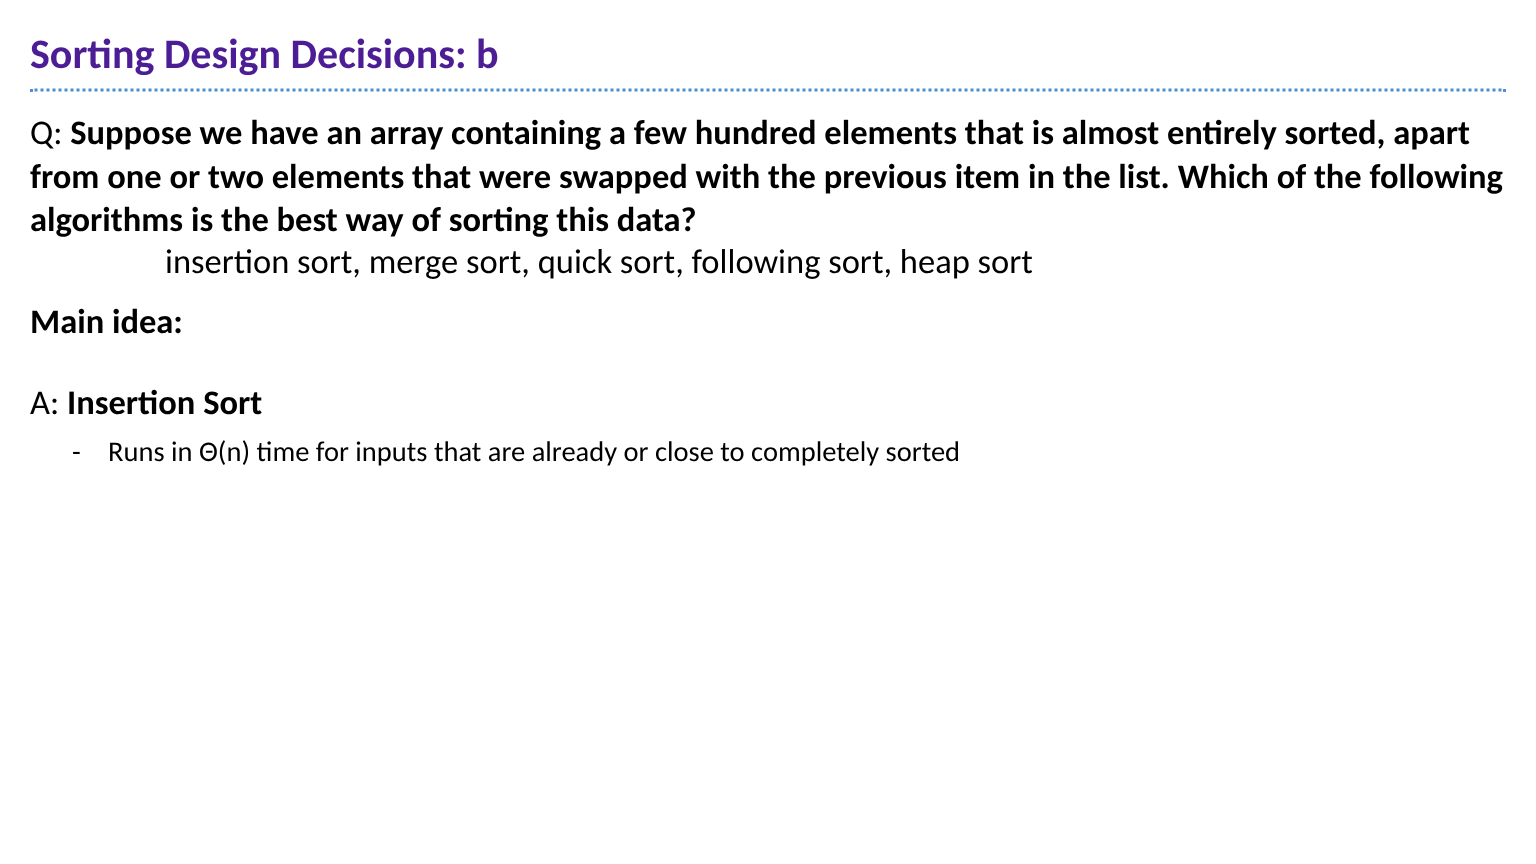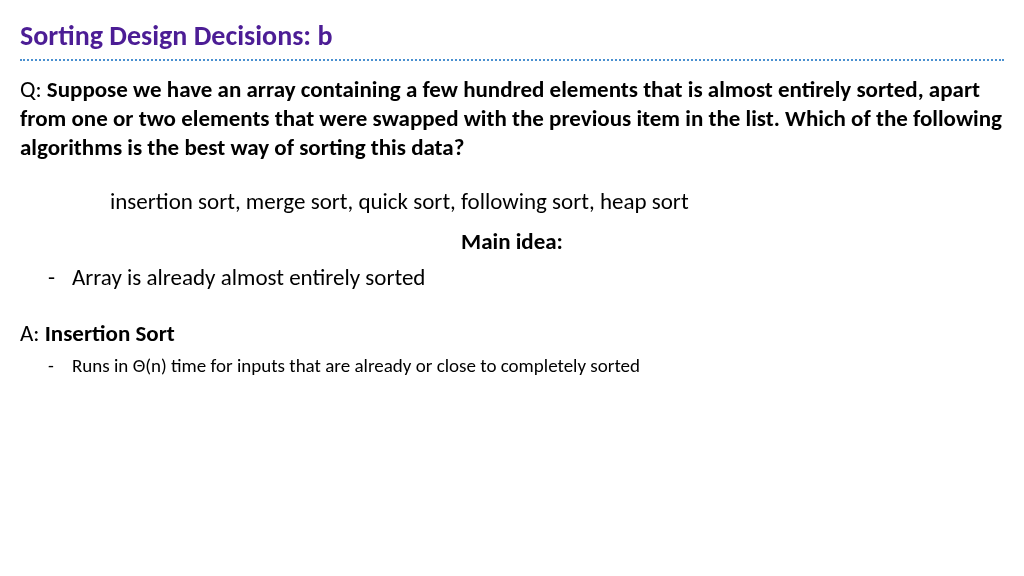--- a/index.html
+++ b/index.html
@@ -20,34 +20,33 @@
   }
   .divider {
     border: none;
     border-top: 2px dotted #4a90d0;
     margin-bottom: 14px;
     width: 100%;
   }
   .question {
     font-size: 23px;
     line-height: 1.25;
-    margin-bottom: 26px;
+    margin-bottom: 0;
   }
   .q-label { font-weight: normal; }
   .q-body  { font-weight: bold; }
   .options {
     font-size: 23px;
     margin-left: 90px;
     margin-bottom: 12px;
   }
   .subhead {
     font-size: 23px;
     font-weight: bold;
     margin-bottom: 6px;
-    text-align: center;
   }
   ul.idea {
     list-style: none;
     margin-left: 28px;
     margin-bottom: 26px;
   }
   ul.idea li {
     font-size: 23px;
     line-height: 1.4;
     position: relative;
@@ -87,21 +86,20 @@
 <hr class="divider">
 
 <div class="question">
   <span class="q-label">Q: </span><span class="q-body">Suppose we have an array containing a few hundred elements that is almost entirely sorted, apart from one or two elements that were swapped with the previous item in the list. Which of the following algorithms is the best way of sorting this data?</span>
 </div>
 
 <div class="options">insertion sort, merge sort, quick sort, following sort, heap sort</div>
 
 <div class="subhead">Main idea:</div>
 <ul class="idea">
-  <li>Array is already almost entirely sorted</li>
 </ul>
 
 <div class="answer">
   <span class="a-label">A: </span><span class="a-body">Insertion Sort</span>
 </div>
 <ul class="ans">
   <li>Runs in Θ(n) time for inputs that are already or close to completely sorted</li>
 </ul>
 
 </body></html>

